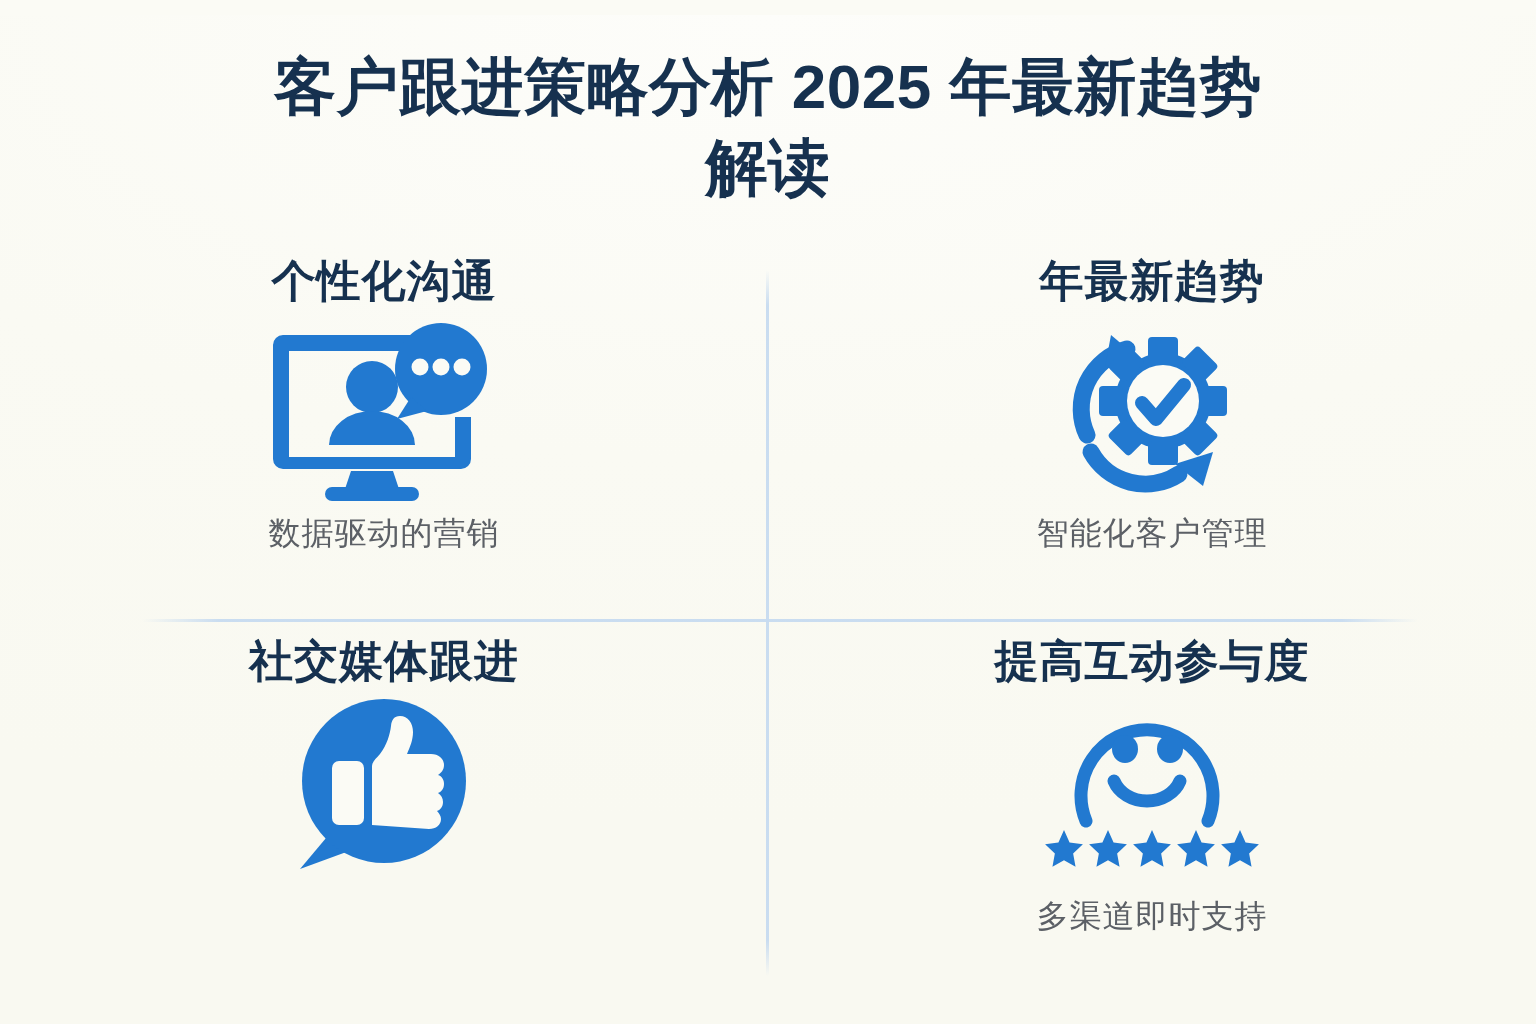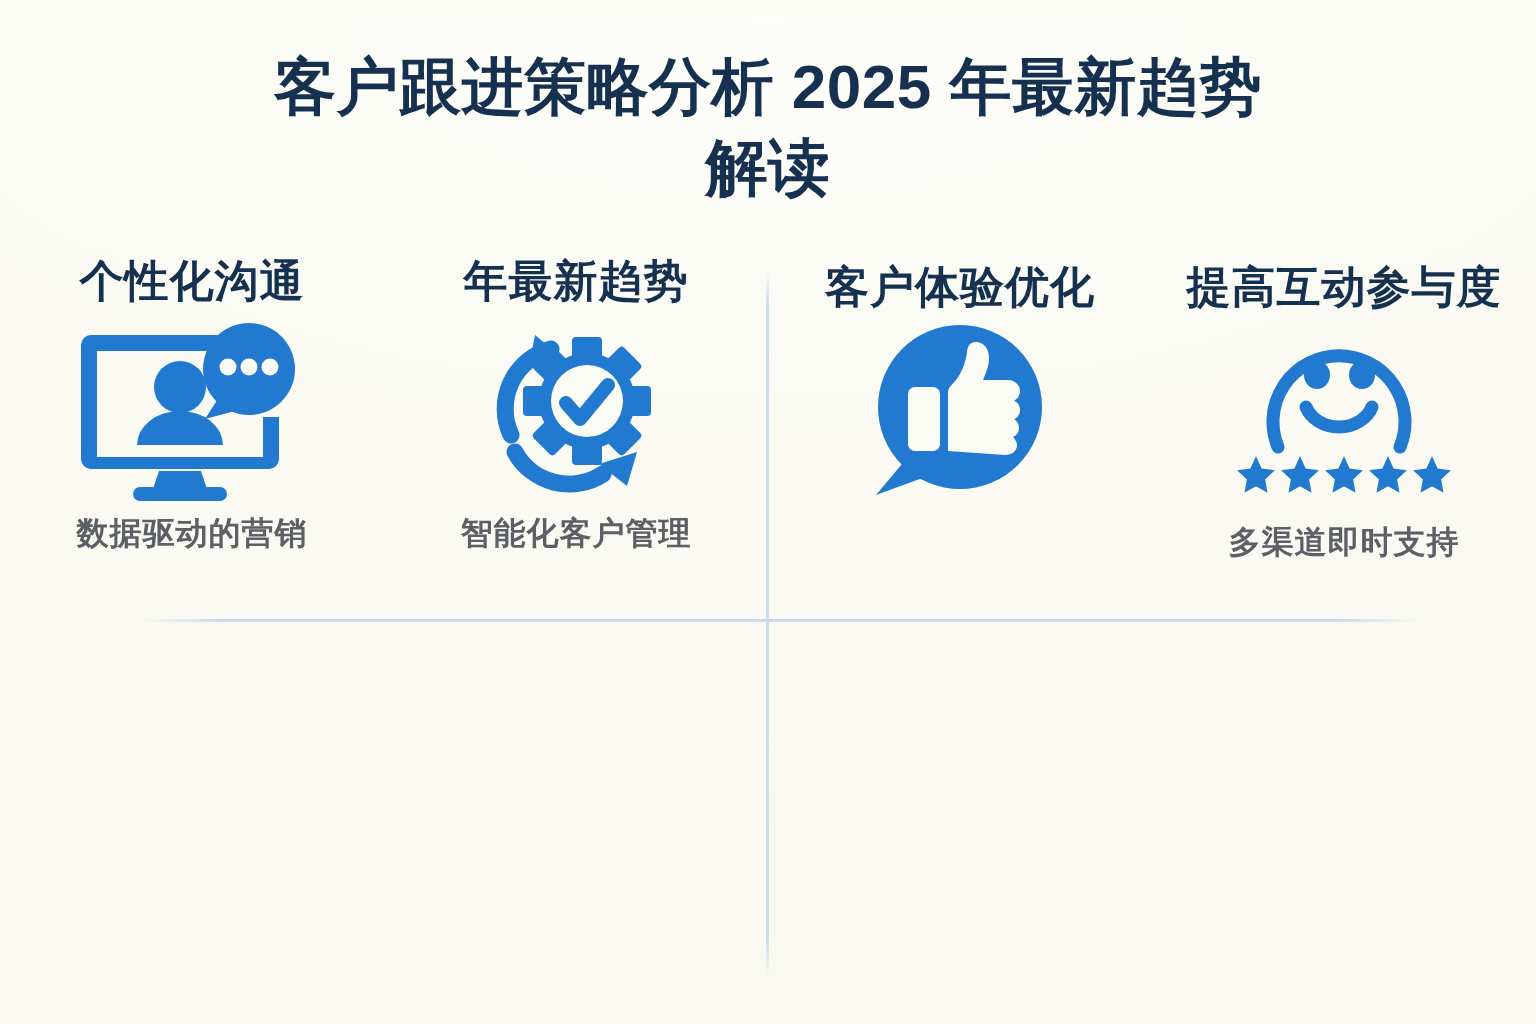--- a/index.html
+++ b/index.html
@@ -65,21 +65,21 @@
   }
 
   
   .grid {
     position: absolute;
     left: 0;
     top: 232px;
     width: 1536px;
     height: 760px;
     display: grid;
-    grid-template-columns: 1fr 1fr 1fr 1fr;
+    grid-template-columns: 1fr 1fr;
     grid-template-rows: 374px 374px;
   }
   .cell {
     position: relative;
     display: flex;
     flex-direction: column;
     align-items: center;
   }
   .cell-heading {
     color: #16314f;
@@ -95,21 +95,20 @@
     display: flex;
     align-items: center;
     justify-content: center;
   }
   .cell-caption {
     margin-top: 16px;
     color: #5c6066;
     font-size: 32px;
     line-height: 1;
     letter-spacing: 1px;
-    font-weight: bold;
   }
   
   .row2 .cell-heading { margin-top: 18px; }
   .row2 .cell-icon { margin-top: 10px; height: 185px; }
   .row2 .cell-caption { margin-top: 22px; }
 
   svg { display: block; }
 </style>
 </head>
 <body>
@@ -174,21 +173,21 @@
             <circle cx="0" cy="0" r="36" fill="#fbfbf5"></circle>
           </g>
 
           <path d="M85 82 l14 16 l28 -34" fill="none" stroke="#2279d0" stroke-width="14" stroke-linecap="round" stroke-linejoin="round"></path>
         </svg>
       </div>
       <div class="cell-caption">智能化客户管理</div>
     </div>
 
     <div class="cell row2">
-      <div class="cell-heading">客户体验优化</div>
+      <div class="cell-heading">社交媒体跟进</div>
       <div class="cell-icon">
         <svg width="200" height="185" viewBox="0 0 200 185" aria-hidden="true">
 
           <path d="M58 126 L16 176 l60 -22 Z" fill="#2279d0"></path>
 
           <circle cx="100" cy="88" r="82" fill="#2279d0"></circle>
 
           <rect x="48" y="68" width="32" height="64" rx="7" fill="#fbfbf5"></rect>
 
           <path d="M88 132 V74 c0 -6 4 -8 8 -13 c7 -9 10 -20 11 -28 c0.6 -6 3 -10 9 -10

